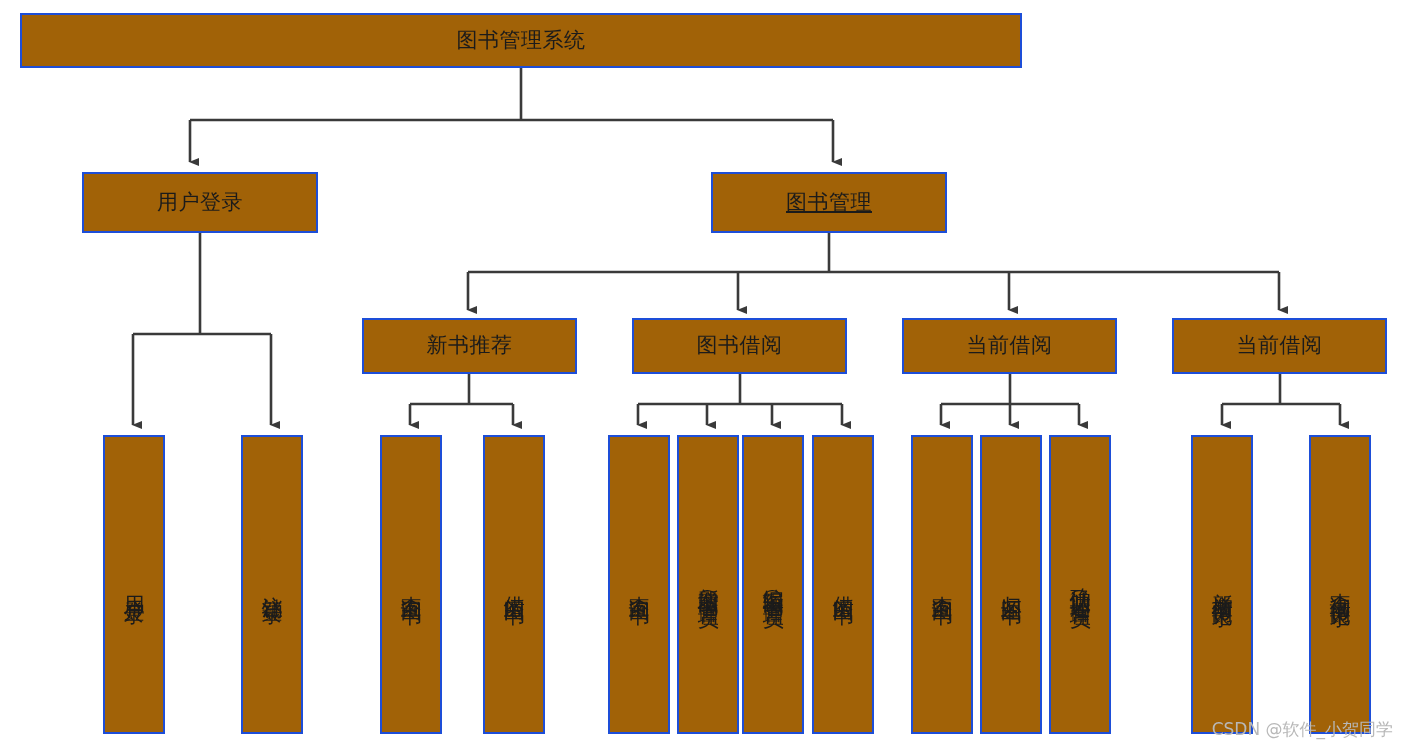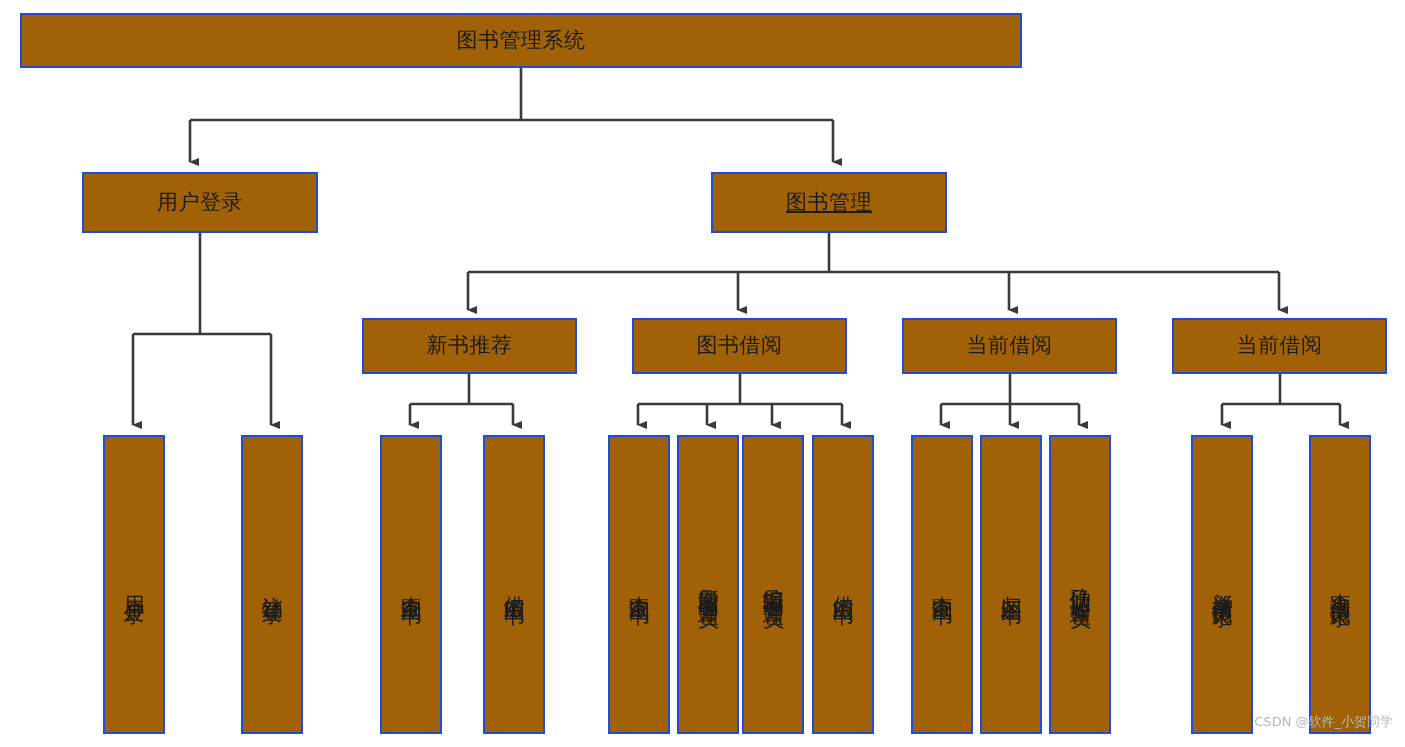--- a/index.html
+++ b/index.html
@@ -51,22 +51,22 @@
     writing-mode: vertical-rl;
     text-orientation: upright;
     font-size: 21px;
     line-height: 1.25;
     letter-spacing: 3px;
     white-space: nowrap;
   }
   #watermark {
     position: absolute;
     right: 12px;
-    bottom: 16px;
-    font-size: 13px;
+    bottom: 6px;
+    font-size: 17px;
     color: #b8b8b8;
     white-space: nowrap;
     user-select: none;
   }
 </style>
 </head>
 <body>
 
 <div id="canvas">
 

